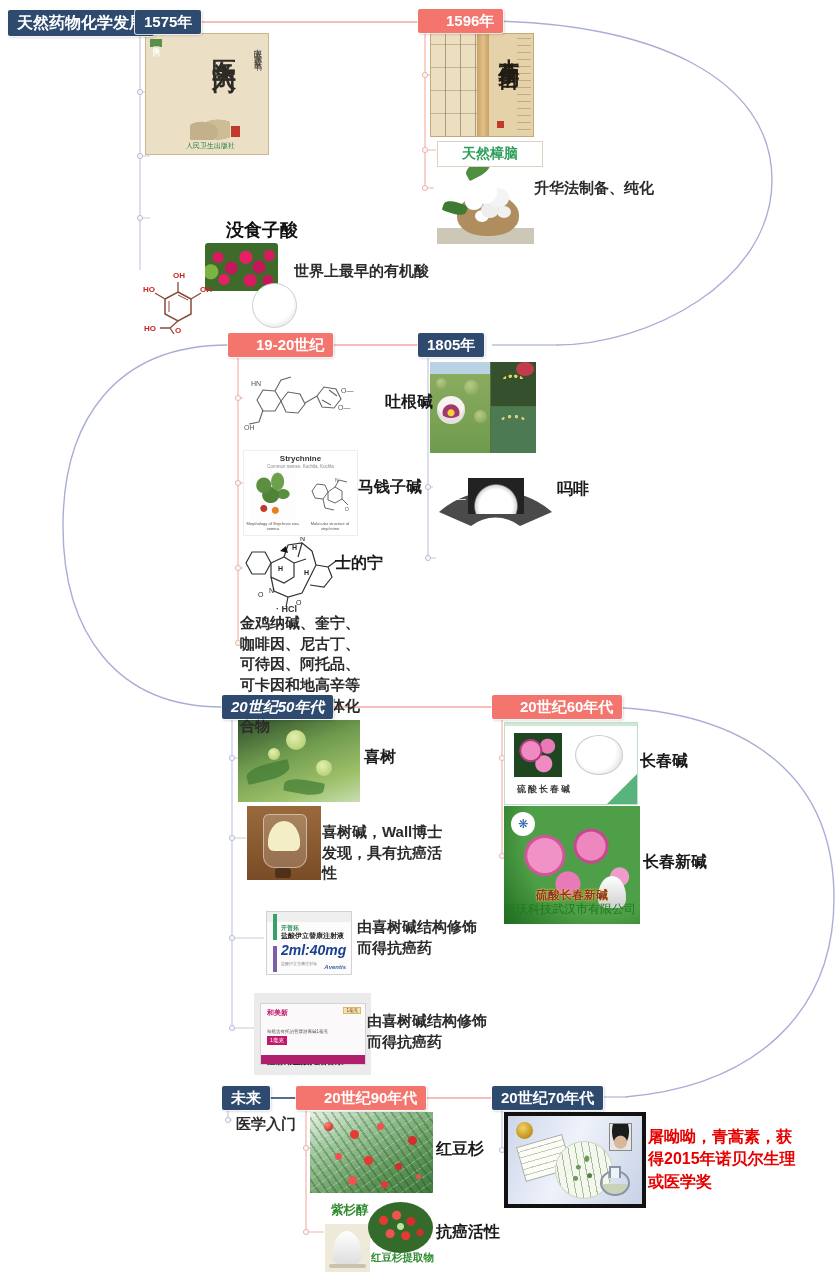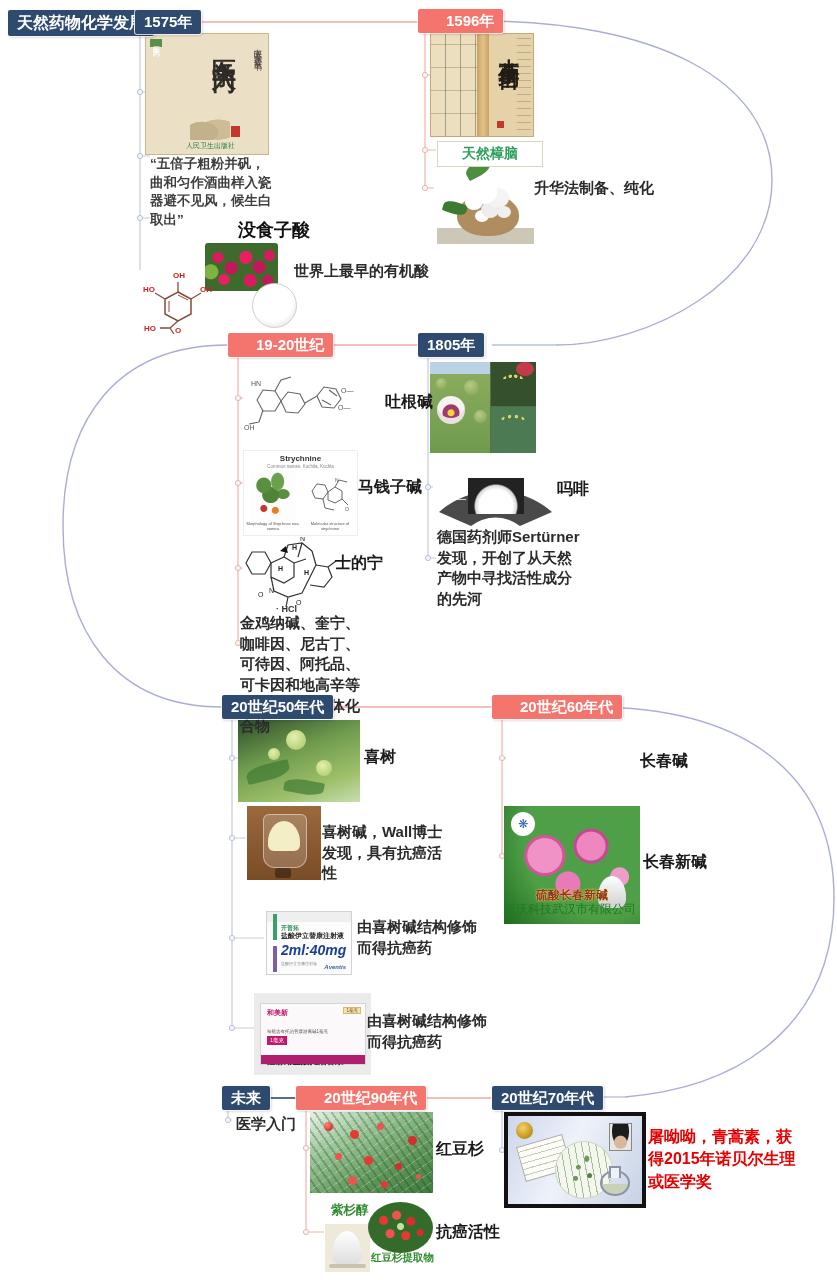--- a/index.html
+++ b/index.html
@@ -194,21 +194,21 @@
       radial-gradient(ellipse at 35% 65%,#6d9a5c 0 2px,transparent 3px),
       repeating-linear-gradient(80deg,transparent 0 6px,rgba(90,130,70,.5) 6px 7px);}
   .t-flask{position:absolute;right:16px;bottom:8px;width:26px;height:30px;}
   .t-fbody{position:absolute;left:0;bottom:0;width:26px;height:22px;border-radius:50%;
      border:2px solid #8a93a8;background:linear-gradient(180deg,transparent 55%,#c9d2b8 56%);}
   .t-fneck{position:absolute;left:9px;top:0;width:8px;height:10px;border:2px solid #8a93a8;border-bottom:none;background:#eef2fa;}
   .t-port{position:absolute;right:10px;top:7px;width:21px;height:26px;background:#e6e6e6;border:1px solid #888;
      background-image:radial-gradient(circle at 50% 70%,#d8b79a 0 6px,transparent 7px),
       radial-gradient(ellipse at 50% 28%,#1c1c1c 0 8px,transparent 9px);}
   .rednote{position:absolute;z-index:2;font-size:16px;font-weight:bold;color:#e60000;line-height:1.4;}
-  .gallic-title{position:absolute;z-index:2;font-size:18px;font-weight:bold;color:#111;margin-left:12px;}
+  .gallic-title{position:absolute;z-index:2;font-size:18px;font-weight:bold;color:#111;}
   .hcl{position:absolute;z-index:2;font-size:9px;font-weight:bold;color:#333;}
 </style>
 </head>
 <body>
 
 <div id="canvas">
 
   <svg class="wires" width="837" height="1280" viewBox="0 0 837 1280">
 
     <path d="M481 21 C652 21 772 78 772 180 C772 282 648 345 556 345" fill="none" stroke="#a9aed6" stroke-width="1.4"></path>
@@ -269,36 +269,35 @@
       <circle cx="306" cy="1148" r="2.6"></circle>
         <circle cx="306" cy="1232" r="2.6"></circle>
     </g>
   </svg>
 
   <div class="badge navy" style="left:8px;top:10px;font-size:16px;">天然药物化学发展</div>
   <div class="badge navy" style="left:135px;top:10px;">1575年</div>
   <div class="badge salmon" style="left:418px;top:9px;">1596年</div>
   <div class="badge salmon" style="left:228px;top:333px;">19-20世纪</div>
   <div class="badge navy" style="left:418px;top:333px;">1805年</div>
-  <div class="badge navy" style="left:222px;top:695px;">20世纪50年代</div>
+  <div class="badge navy" style="left:222px;top:695px;font-style:italic;">20世纪50年代</div>
   <div class="badge salmon" style="left:492px;top:695px;">20世纪60年代</div>
   <div class="badge navy" style="left:222px;top:1086px;padding-left:9px;">未来</div>
   <div class="badge salmon" style="left:296px;top:1086px;">20世纪90年代</div>
   <div class="badge navy" style="left:492px;top:1086px;">20世纪70年代</div>
 
   <div class="img book1" style="left:145px;top:33px;width:122px;height:120px;">
     <div class="b1l"></div>
     <div class="b1fig"></div>
     <div class="b1mini">医学入门</div>
     <div class="b1t">医学入门</div>
     <div class="b1s">中医临床必读丛书</div>
     <div class="b1seal"></div>
     <div class="b1p">人民卫生出版社</div>
   </div>
-  <div class="note" style="left:150px;top:155px;width:124px;font-size:13.5px;font-weight:bold;color:#3f3f3f;">“五倍子粗粉并矾，曲和匀作酒曲样入瓷器避不见风，候生白取出”</div>
   <div class="gallic-title" style="left:226px;top:218px;">没食子酸</div>
   <div class="img berries" style="left:205px;top:243px;width:73px;height:48px;"></div>
   <svg class="abs" style="left:142px;top:266px;z-index:1;" width="72" height="68" viewBox="0 0 72 68">
     <polygon points="36,26 49,33 49,48 36,55 23,48 23,33" fill="none" stroke="#8a4a3a" stroke-width="1.5"></polygon>
     <path d="M27 35 L27 46 M36 29 L46 34" stroke="#8a4a3a" stroke-width="1"></path>
     <path d="M36 26 V16 M23 33 L13 27 M49 33 L59 27 M36 55 L28 62 M28 62 L18 62 M28 62 L32 68" stroke="#8a4a3a" stroke-width="1.3"></path>
     <text x="31" y="12" font-size="8" font-weight="bold" fill="#cc2222">OH</text>
     <text x="1" y="26" font-size="8" font-weight="bold" fill="#cc2222">HO</text>
     <text x="58" y="26" font-size="8" font-weight="bold" fill="#cc2222">OH</text>
     <text x="2" y="65" font-size="8" font-weight="bold" fill="#cc2222">HO</text>
@@ -395,21 +394,20 @@
   </div>
   <div class="img fanwrap" style="left:432px;top:452px;width:127px;height:77px;">
     <svg width="127" height="77" viewBox="0 0 127 77" style="position:absolute;left:0;top:0;">
       <path d="M7 60 A 86 86 0 0 1 120 60 L 88 74 A 40 40 0 0 0 39 74 Z" fill="#4a4a4a"></path>
     </svg>
     <div class="fan-title">吗啡</div>
     <div class="fan-txt"></div>
     <div class="fan-pow"></div>
   </div>
   <div class="lab" style="left:557px;top:479px;">吗啡</div>
-  <div class="note" style="left:437px;top:527px;width:146px;">德国药剂师Sertürner发现，开创了从天然产物中寻找活性成分的先河</div>
 
   <div class="img xitree" style="left:238px;top:720px;width:122px;height:82px;">
     <div class="leafstreak" style="left:8px;top:44px;width:44px;height:16px;transform:rotate(-14deg);"></div>
     <div class="leafstreak" style="left:46px;top:60px;width:40px;height:14px;transform:rotate(10deg);"></div>
     <div class="ball" style="left:48px;top:10px;width:20px;height:20px;"></div>
     <div class="ball" style="left:78px;top:40px;width:16px;height:16px;"></div>
     <div class="ball" style="left:30px;top:28px;width:12px;height:12px;"></div>
   </div>
   <div class="lab" style="left:364px;top:747px;">喜树</div>
 
@@ -438,20 +436,27 @@
       <div class="db2brand">和美新</div>
       <div class="db2tab">1毫克</div>
       <div class="db2name">注射用盐酸托泊替康</div>
       <div class="db2sub">每瓶含有托泊替康游离碱1毫克</div>
       <div class="db2spec">1毫克</div>
       <div class="db2band"></div>
     </div>
   </div>
   <div class="note" style="left:367px;top:1011px;width:126px;">由喜树碱结构修饰而得抗癌药</div>
 
+  <div class="img vcard" style="left:504px;top:722px;width:132px;height:81px;">
+    <div class="v-topline"></div>
+    <div class="v-photo"></div>
+    <div class="v-dish"></div>
+    <div class="v-cap">硫酸长春碱</div>
+    <div class="v-fold"></div>
+  </div>
   <div class="lab" style="left:640px;top:751px;">长春碱</div>
 
   <div class="img vinc" style="left:504px;top:806px;width:136px;height:118px;">
     <div class="v-logo">❋</div>
     <div class="v-pile"></div>
     <div class="v-cap1">硫酸长春新碱</div>
     <div class="v-cap2">恒沃科技武汉市有限公司</div>
   </div>
   <div class="lab" style="left:643px;top:852px;">长春新碱</div>
 

